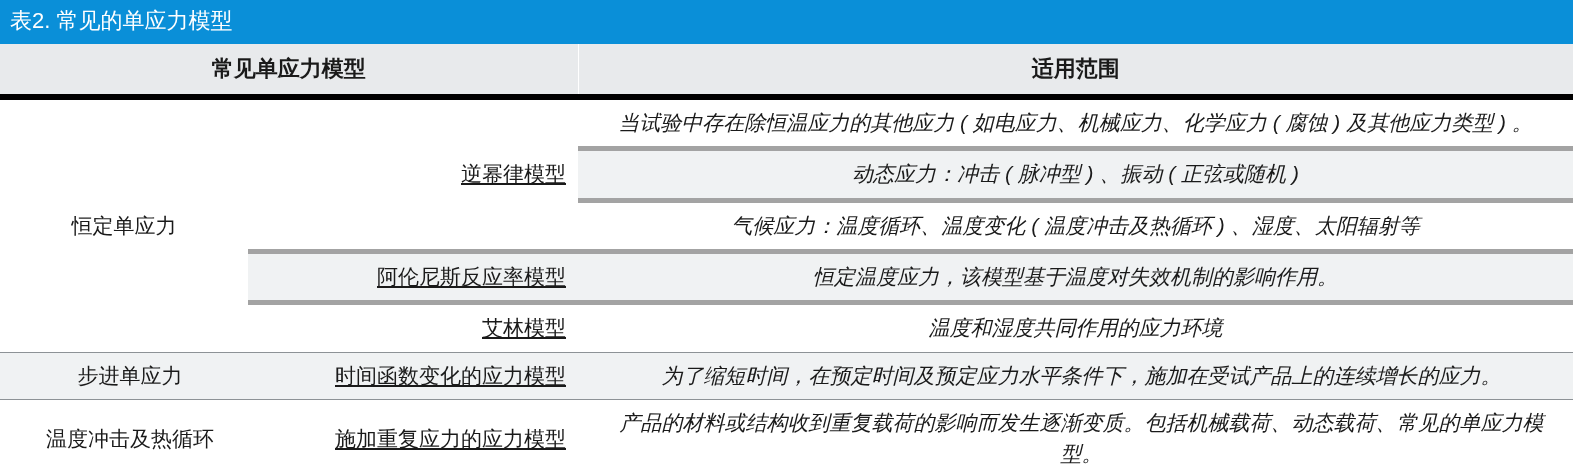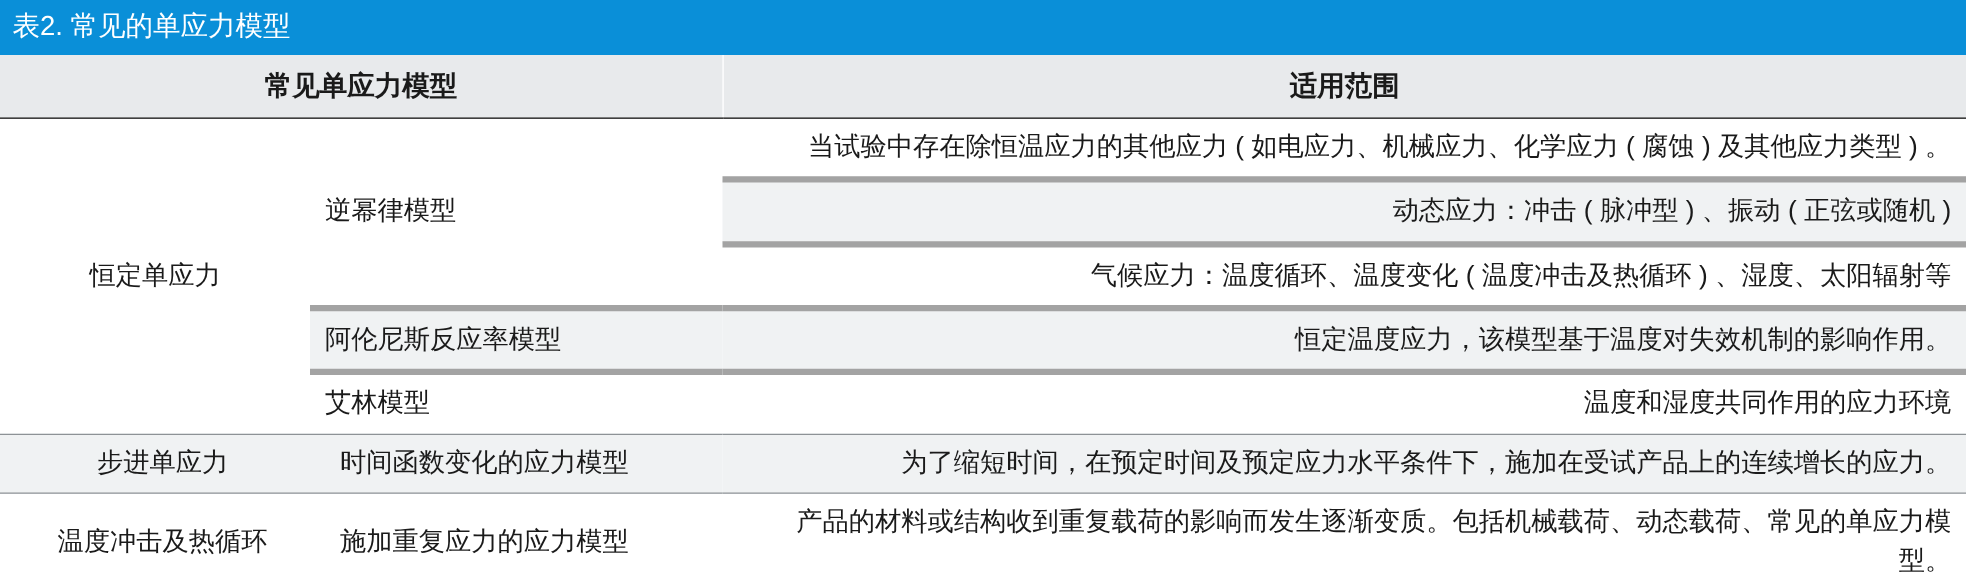--- a/index.html
+++ b/index.html
@@ -43,36 +43,38 @@
     padding: 8px 12px;
     box-sizing: border-box;
     border: none;
   }
   thead th {
     background: #e8eaec;
     text-align: center;
     font-weight: bold;
     font-size: 22px;
     padding: 9px 12px;
-    border-bottom: 1px solid #000000;
+    border-bottom: 6px solid #000000;
   }
   thead th.head-left {
     border-right: 1px solid #ffffff;
   }
   .grp-name {
     text-align: center;
     vertical-align: middle;
   }
   .model-name {
-    text-align: left;
+    text-align: right;
     vertical-align: middle;
+    text-decoration: underline;
   }
   .desc {
-    text-align: right;
+    text-align: center;
     vertical-align: middle;
+    font-style: italic;
   }
   tbody tr.alt td {
     background: #f0f2f3;
   }
   tbody tr.plain td {
     background: #ffffff;
   }
   td.sep-top {
     border-top: 5px solid #a3a3a3;
   }

